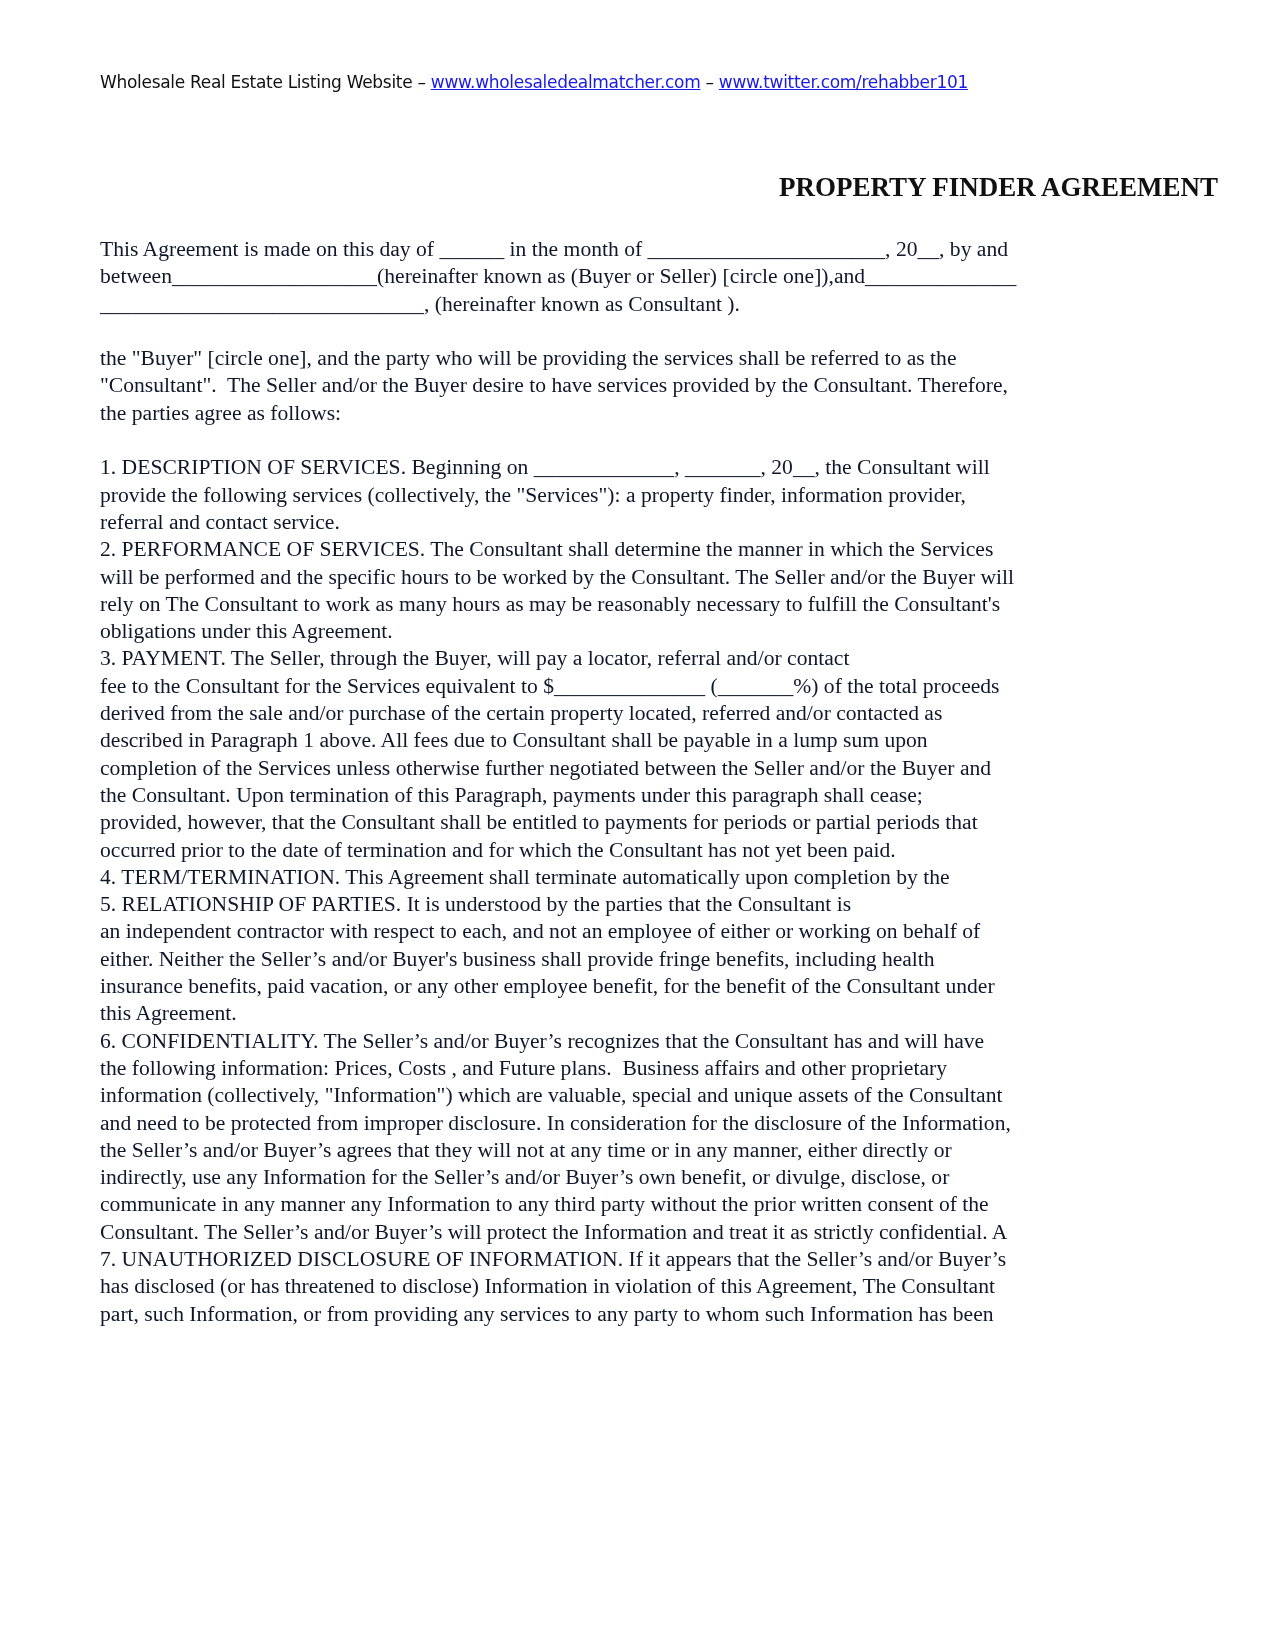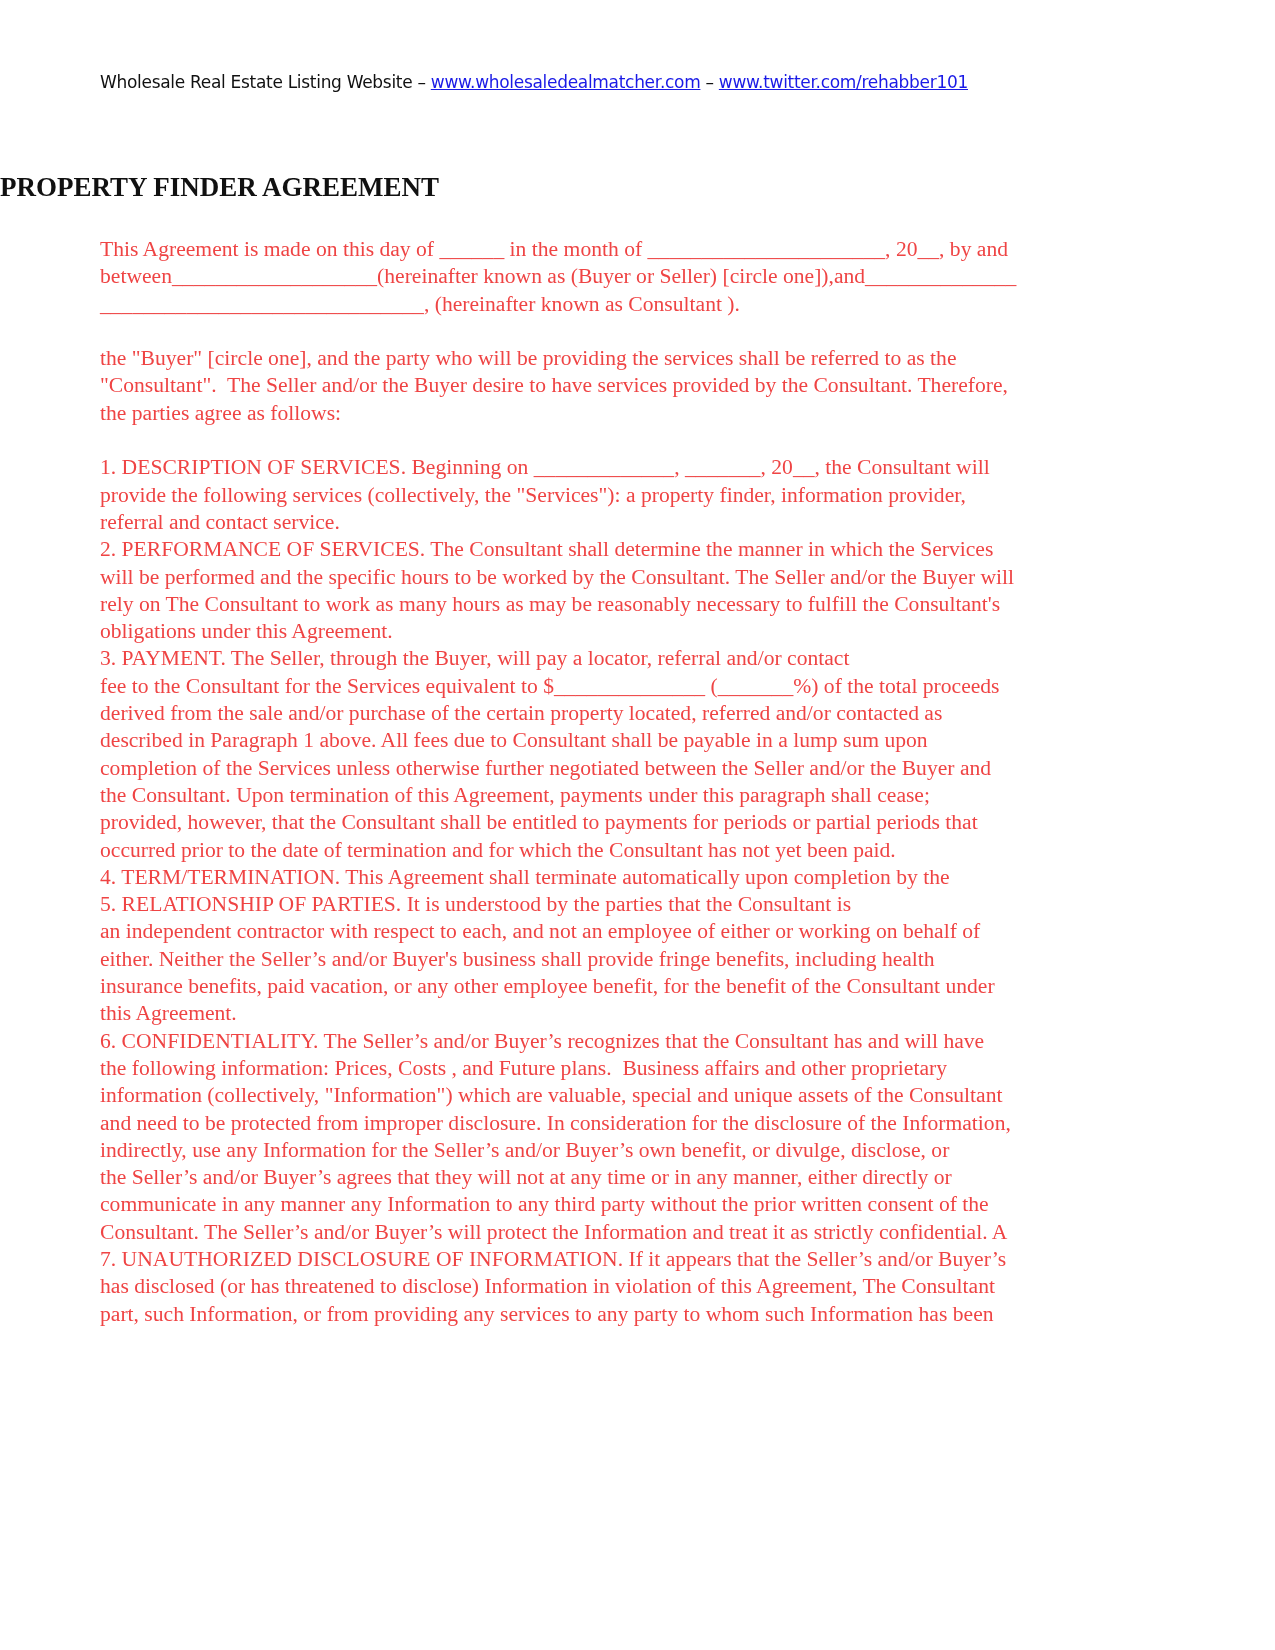--- a/index.html
+++ b/index.html
@@ -23,38 +23,38 @@
       letter-spacing: -0.3px;
       color: #111111;
       white-space: nowrap;
     }
     .page-header a {
       color: #1a1ae6;
       text-decoration: underline;
     }
     .doc-title {
       position: absolute;
-      left: 0;
+      left: 8px;
       width: 1210px;
       top: 172px;
-      text-align: left;
+      text-align: right;
       font-family: "Liberation Serif", "DejaVu Serif", serif;
       font-weight: bold;
       font-size: 27px;
       color: #111111;
     }
     .doc-body {
       position: absolute;
       left: 100px;
       top: 236px;
       width: 1020px;
       font-family: "Liberation Serif", "DejaVu Serif", serif;
       font-size: 21.6px;
       line-height: 27.3px;
-      color: #ef4444;
+      color: #0f172a;
     }
     .line {
       display: block;
       white-space: pre;
       height: 27.3px;
     }
     .gap {
       display: block;
       height: 27.3px;
     }
@@ -87,34 +87,34 @@
     <span class="line">referral and contact service.</span>
     <span class="line">2. PERFORMANCE OF SERVICES. The Consultant shall determine the manner in which the Services</span>
     <span class="line">will be performed and the specific hours to be worked by the Consultant. The Seller and/or the Buyer will</span>
     <span class="line">rely on The Consultant to work as many hours as may be reasonably necessary to fulfill the Consultant's</span>
     <span class="line">obligations under this Agreement.</span>
     <span class="line">3. PAYMENT. The Seller, through the Buyer, will pay a locator, referral and/or contact</span>
     <span class="line">fee to the Consultant for the Services equivalent to $______________ (_______%) of the total proceeds</span>
     <span class="line">derived from the sale and/or purchase of the certain property located, referred and/or contacted as</span>
     <span class="line">described in Paragraph 1 above. All fees due to Consultant shall be payable in a lump sum upon</span>
     <span class="line">completion of the Services unless otherwise further negotiated between the Seller and/or the Buyer and</span>
-    <span class="line">the Consultant. Upon termination of this Agreement, payments under this paragraph shall cease;</span>
+    <span class="line">the Consultant. Upon termination of this Paragraph, payments under this paragraph shall cease;</span>
     <span class="line">provided, however, that the Consultant shall be entitled to payments for periods or partial periods that</span>
     <span class="line">occurred prior to the date of termination and for which the Consultant has not yet been paid.</span>
     <span class="line">4. TERM/TERMINATION. This Agreement shall terminate automatically upon completion by the</span>
     <span class="line">5. RELATIONSHIP OF PARTIES. It is understood by the parties that the Consultant is</span>
     <span class="line">an independent contractor with respect to each, and not an employee of either or working on behalf of</span>
     <span class="line">either. Neither the Seller’s and/or Buyer's business shall provide fringe benefits, including health</span>
     <span class="line">insurance benefits, paid vacation, or any other employee benefit, for the benefit of the Consultant under</span>
     <span class="line">this Agreement.</span>
     <span class="line">6. CONFIDENTIALITY. The Seller’s and/or Buyer’s recognizes that the Consultant has and will have</span>
     <span class="line">the following information: Prices, Costs , and Future plans.  Business affairs and other proprietary</span>
     <span class="line">information (collectively, "Information") which are valuable, special and unique assets of the Consultant</span>
     <span class="line">and need to be protected from improper disclosure. In consideration for the disclosure of the Information,</span>
+    <span class="line">the Seller’s and/or Buyer’s agrees that they will not at any time or in any manner, either directly or</span>
     <span class="line">indirectly, use any Information for the Seller’s and/or Buyer’s own benefit, or divulge, disclose, or</span>
-    <span class="line">the Seller’s and/or Buyer’s agrees that they will not at any time or in any manner, either directly or</span>
     <span class="line">communicate in any manner any Information to any third party without the prior written consent of the</span>
     <span class="line">Consultant. The Seller’s and/or Buyer’s will protect the Information and treat it as strictly confidential. A</span>
     <span class="line">7. UNAUTHORIZED DISCLOSURE OF INFORMATION. If it appears that the Seller’s and/or Buyer’s</span>
     <span class="line">has disclosed (or has threatened to disclose) Information in violation of this Agreement, The Consultant</span>
     <span class="line">part, such Information, or from providing any services to any party to whom such Information has been</span>
   </div>
 </div>
 
 </body></html>

